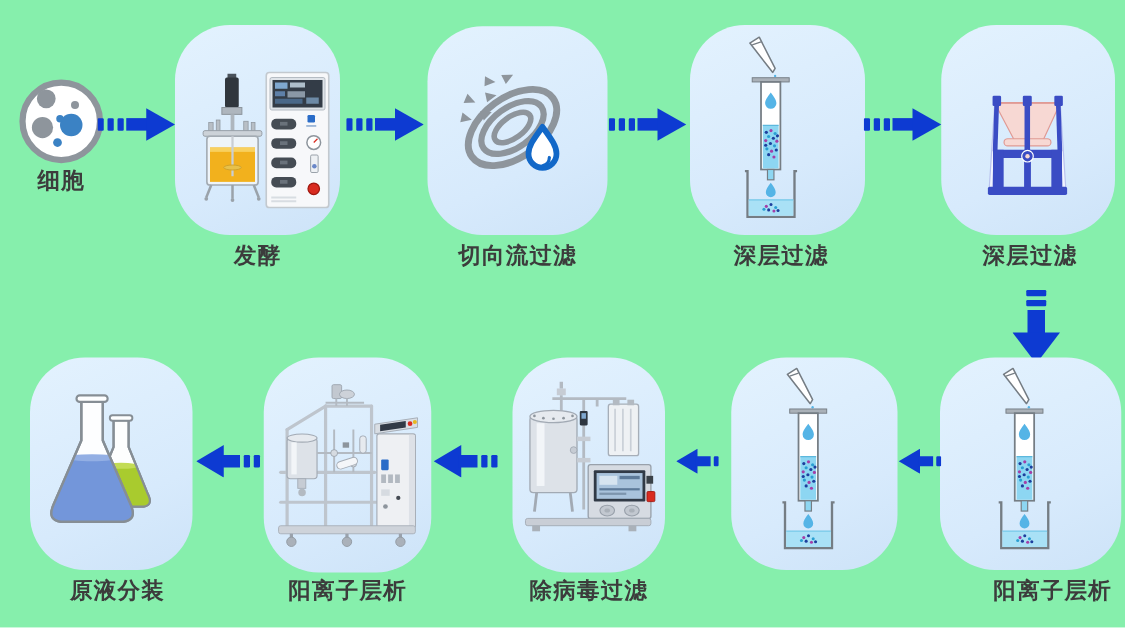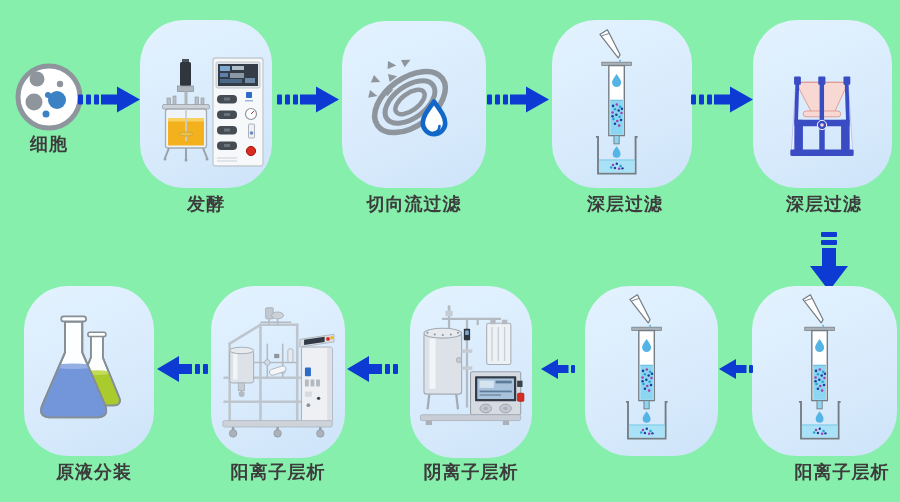--- a/index.html
+++ b/index.html
@@ -402,21 +402,21 @@
     <polygon points="17,0 0,10 17,20" class="ar"></polygon>
     <rect x="15.5" y="6" width="12" height="8" class="ar"></rect>
     <rect x="30" y="6" width="4" height="8" rx="1" class="ar"></rect>
   </svg>
 
   <div class="box" style="left:410px;top:286px;width:122px;height:172px">
     <svg class="abs" style="left:5px;top:14px" width="112" height="130">
         <use href="#sym-tff"></use>
       </svg>
   </div>
-  <div class="lbl" style="left:401px;top:462px;width:140px">阴离子层析</div>
+  <div class="lbl" style="left:401px;top:462px;width:140px">除病毒过滤</div>
 
   <svg class="abs" style="left:347px;top:356px" width="52" height="26" viewBox="0 0 52 26">
     <polygon points="22,0 0,13 22,26" class="ar"></polygon>
     <rect x="20" y="8" width="15" height="10" class="ar"></rect>
     <rect x="38" y="8" width="5" height="10" rx="1" class="ar"></rect>
     <rect x="46" y="8" width="5" height="10" rx="1" class="ar"></rect>
   </svg>
 
   <div class="box" style="left:211px;top:286px;width:134px;height:172px">
     <svg class="abs" style="left:5px;top:8px" width="124" height="154">

